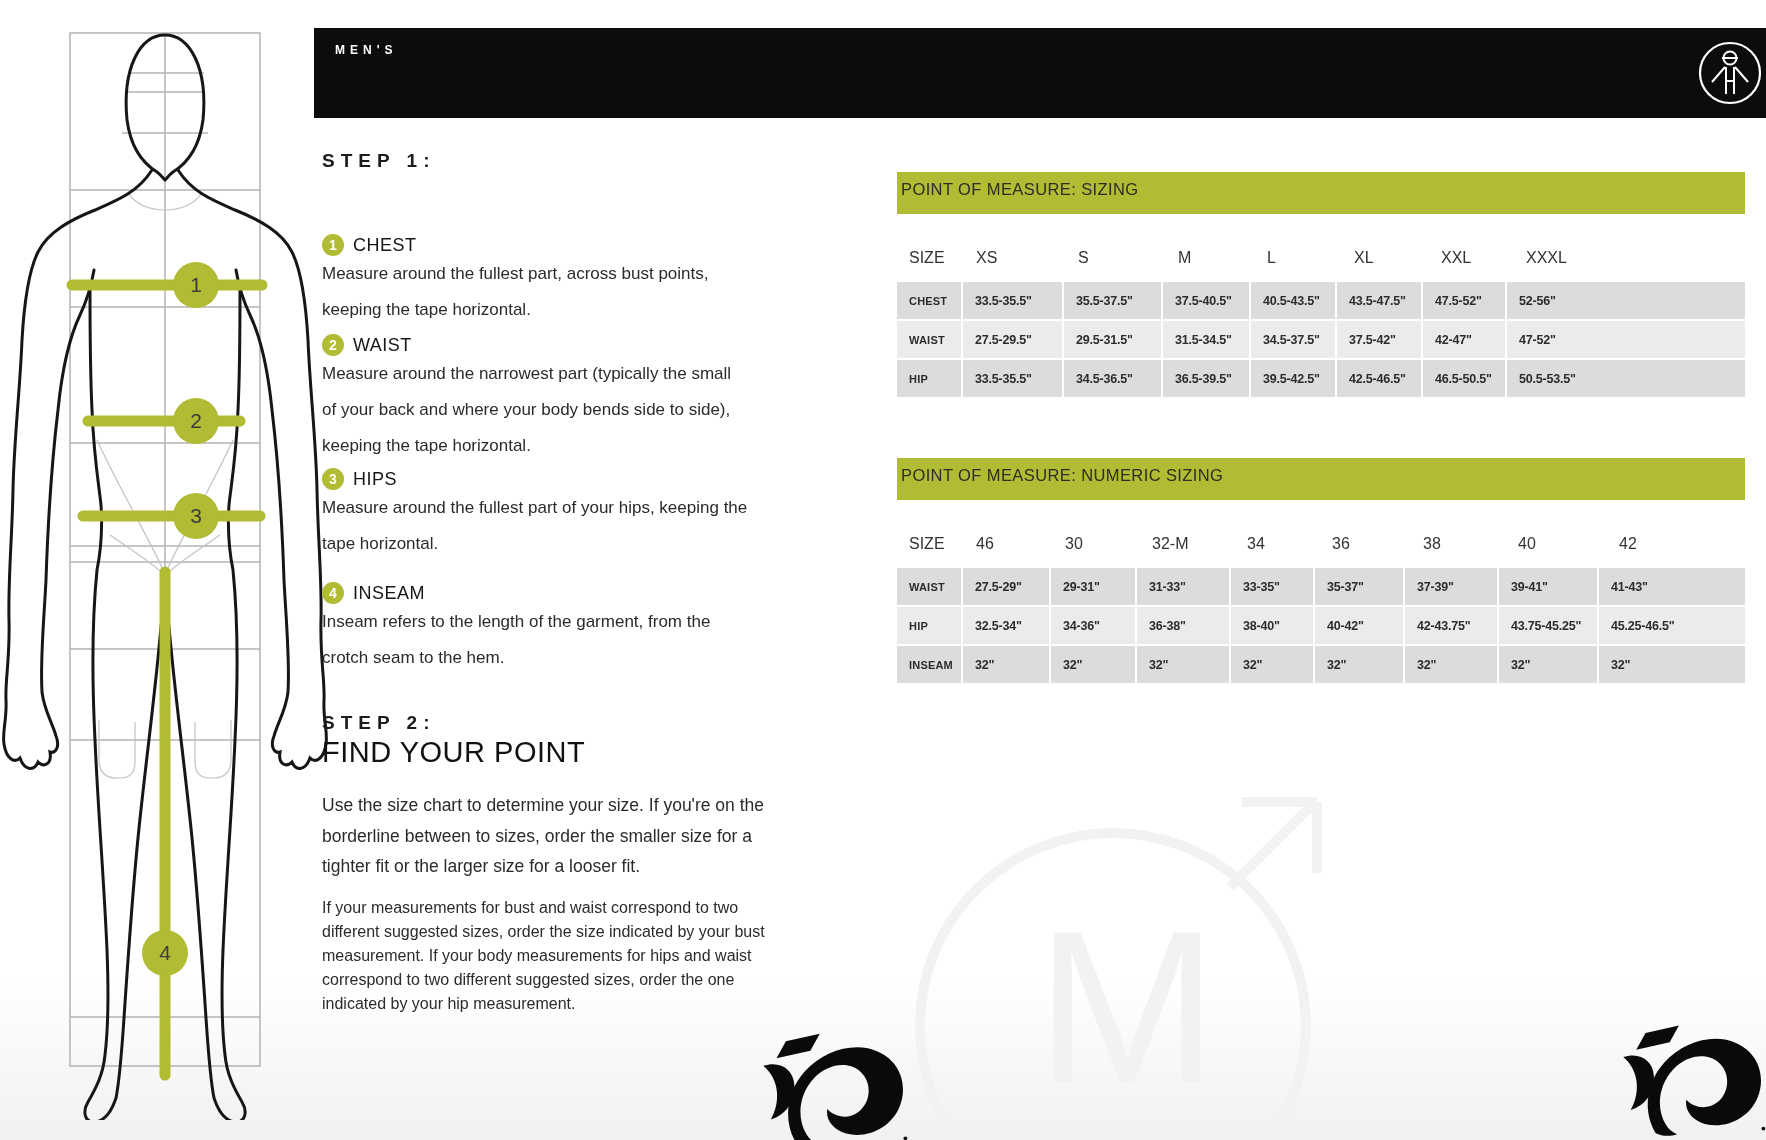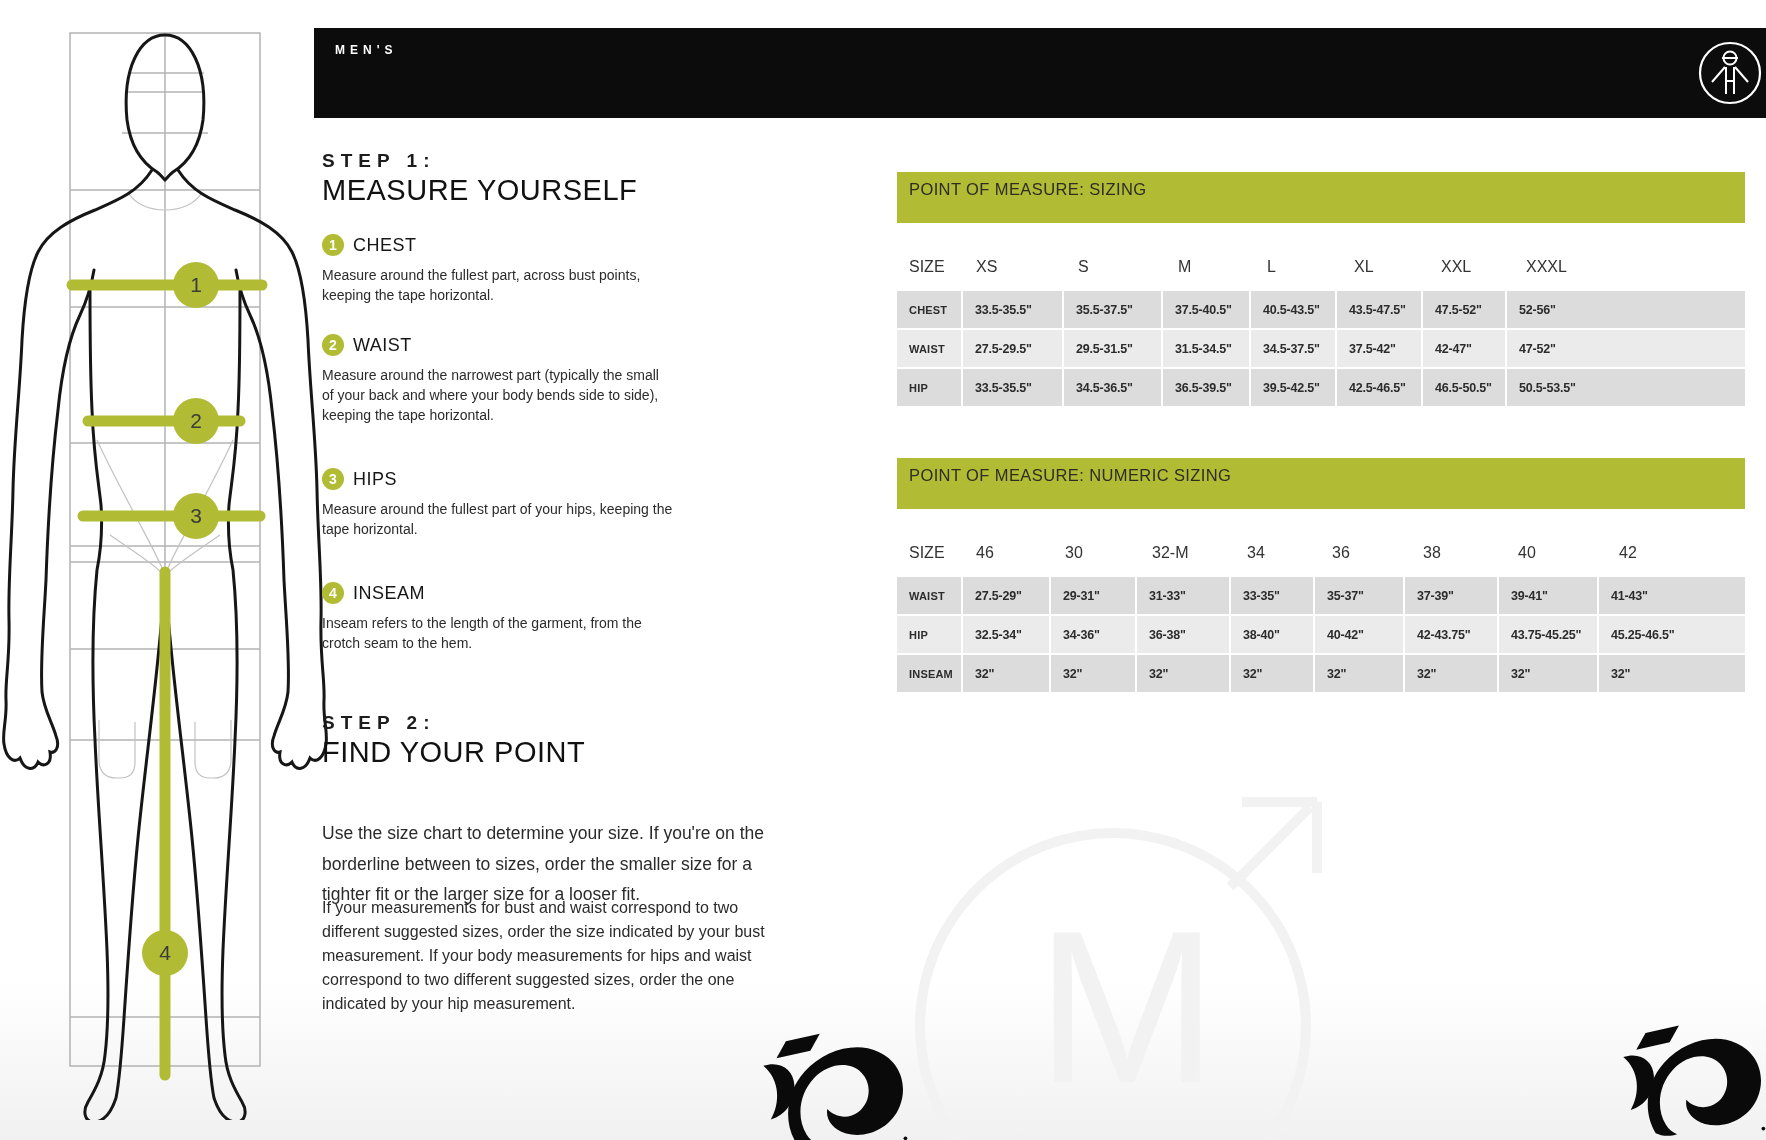--- a/index.html
+++ b/index.html
@@ -21,29 +21,29 @@
   .figure-svg{left:0;top:20px;z-index:2;}
 
   
   .text-col{left:322px;top:0;width:540px;height:1140px;z-index:2;}
   .step-label{font-size:19px;font-weight:bold;letter-spacing:6px;color:#1c1c1c;}
   .step-title{font-size:29px;font-weight:normal;letter-spacing:.5px;color:#111;}
   .m-head{display:flex;align-items:center;gap:9px;}
   .badge{width:22px;height:22px;border-radius:50%;background:var(--accent);color:#fff;
          font-size:14px;font-weight:bold;display:flex;align-items:center;justify-content:center;flex:0 0 22px;}
   .m-label{font-size:18px;letter-spacing:.5px;color:#161616;}
-  .m-desc{margin-top:9px;font-size:14px;line-height:20px;color:#2b2b2b;}
-  .intro{font-size:17.5px;line-height:30.5px;color:#2b2b2b;margin-top:28px;}
+  .m-desc{font-size:17px;line-height:36px;color:#2b2b2b;}
+  .intro{font-size:17.5px;line-height:30.5px;color:#2b2b2b;}
   .note{font-size:16px;line-height:24px;color:#2b2b2b;}
   .footnote{font-size:12.5px;line-height:18px;color:#1f1f1f;}
 
   
   .pom-table{left:897px;width:848px;z-index:2;}
-  .tbl-title{height:51px;line-height:35px;background:var(--accent);color:#2d2d24;
-             font-size:16.5px;letter-spacing:.4px;padding-left:12px;}
+  .tbl-title{height:42px;line-height:35px;background:var(--accent);color:#2d2d24;
+             font-size:16.5px;letter-spacing:.4px;padding-left:4px;}
   .tbl-head{display:grid;column-gap:3px;height:45px;align-items:center;margin-top:21px;}
   .th{font-size:16px;color:#333;padding-left:12px;}
   .tr{display:grid;column-gap:2px;height:37px;margin-top:2px;}
   .tr:first-of-type{margin-top:0;}
   .td{display:flex;align-items:center;padding-left:12px;font-size:12.5px;font-weight:bold;
       letter-spacing:-0.2px;color:#2c2c2c;}
   .dark .td{background:#dcdcdc;}
   .light .td{background:#ebebeb;}
   .td.label{font-size:11px;letter-spacing:.2px;}
   .t1 .tbl-head,.t1 .tr{grid-template-columns:64px 99px 97px 86px 84px 84px 82px 1fr;}
@@ -131,21 +131,20 @@
       <text x="196" y="408">2</text>
       <circle cx="196" cy="496" r="23" fill="#b1bb33"></circle>
       <text x="196" y="503">3</text>
       <circle cx="165" cy="933" r="23" fill="#b1bb33"></circle>
       <text x="165" y="940">4</text>
     </g>
   </svg>
 
   <div class="abs text-col">
     <div class="abs step-label" style="top:150px">STEP 1:</div>
-    <div class="abs step-title" style="top:174px">MEASURE YOURSELF</div>
 
     <div class="abs" style="top:234px">
       <div class="m-head">
         <span class="badge">1</span>
         <span class="m-label">CHEST</span>
       </div>
       <div class="m-desc pre-line">Measure around the fullest part, across bust points,
 keeping the tape horizontal.</div>
     </div>
 

